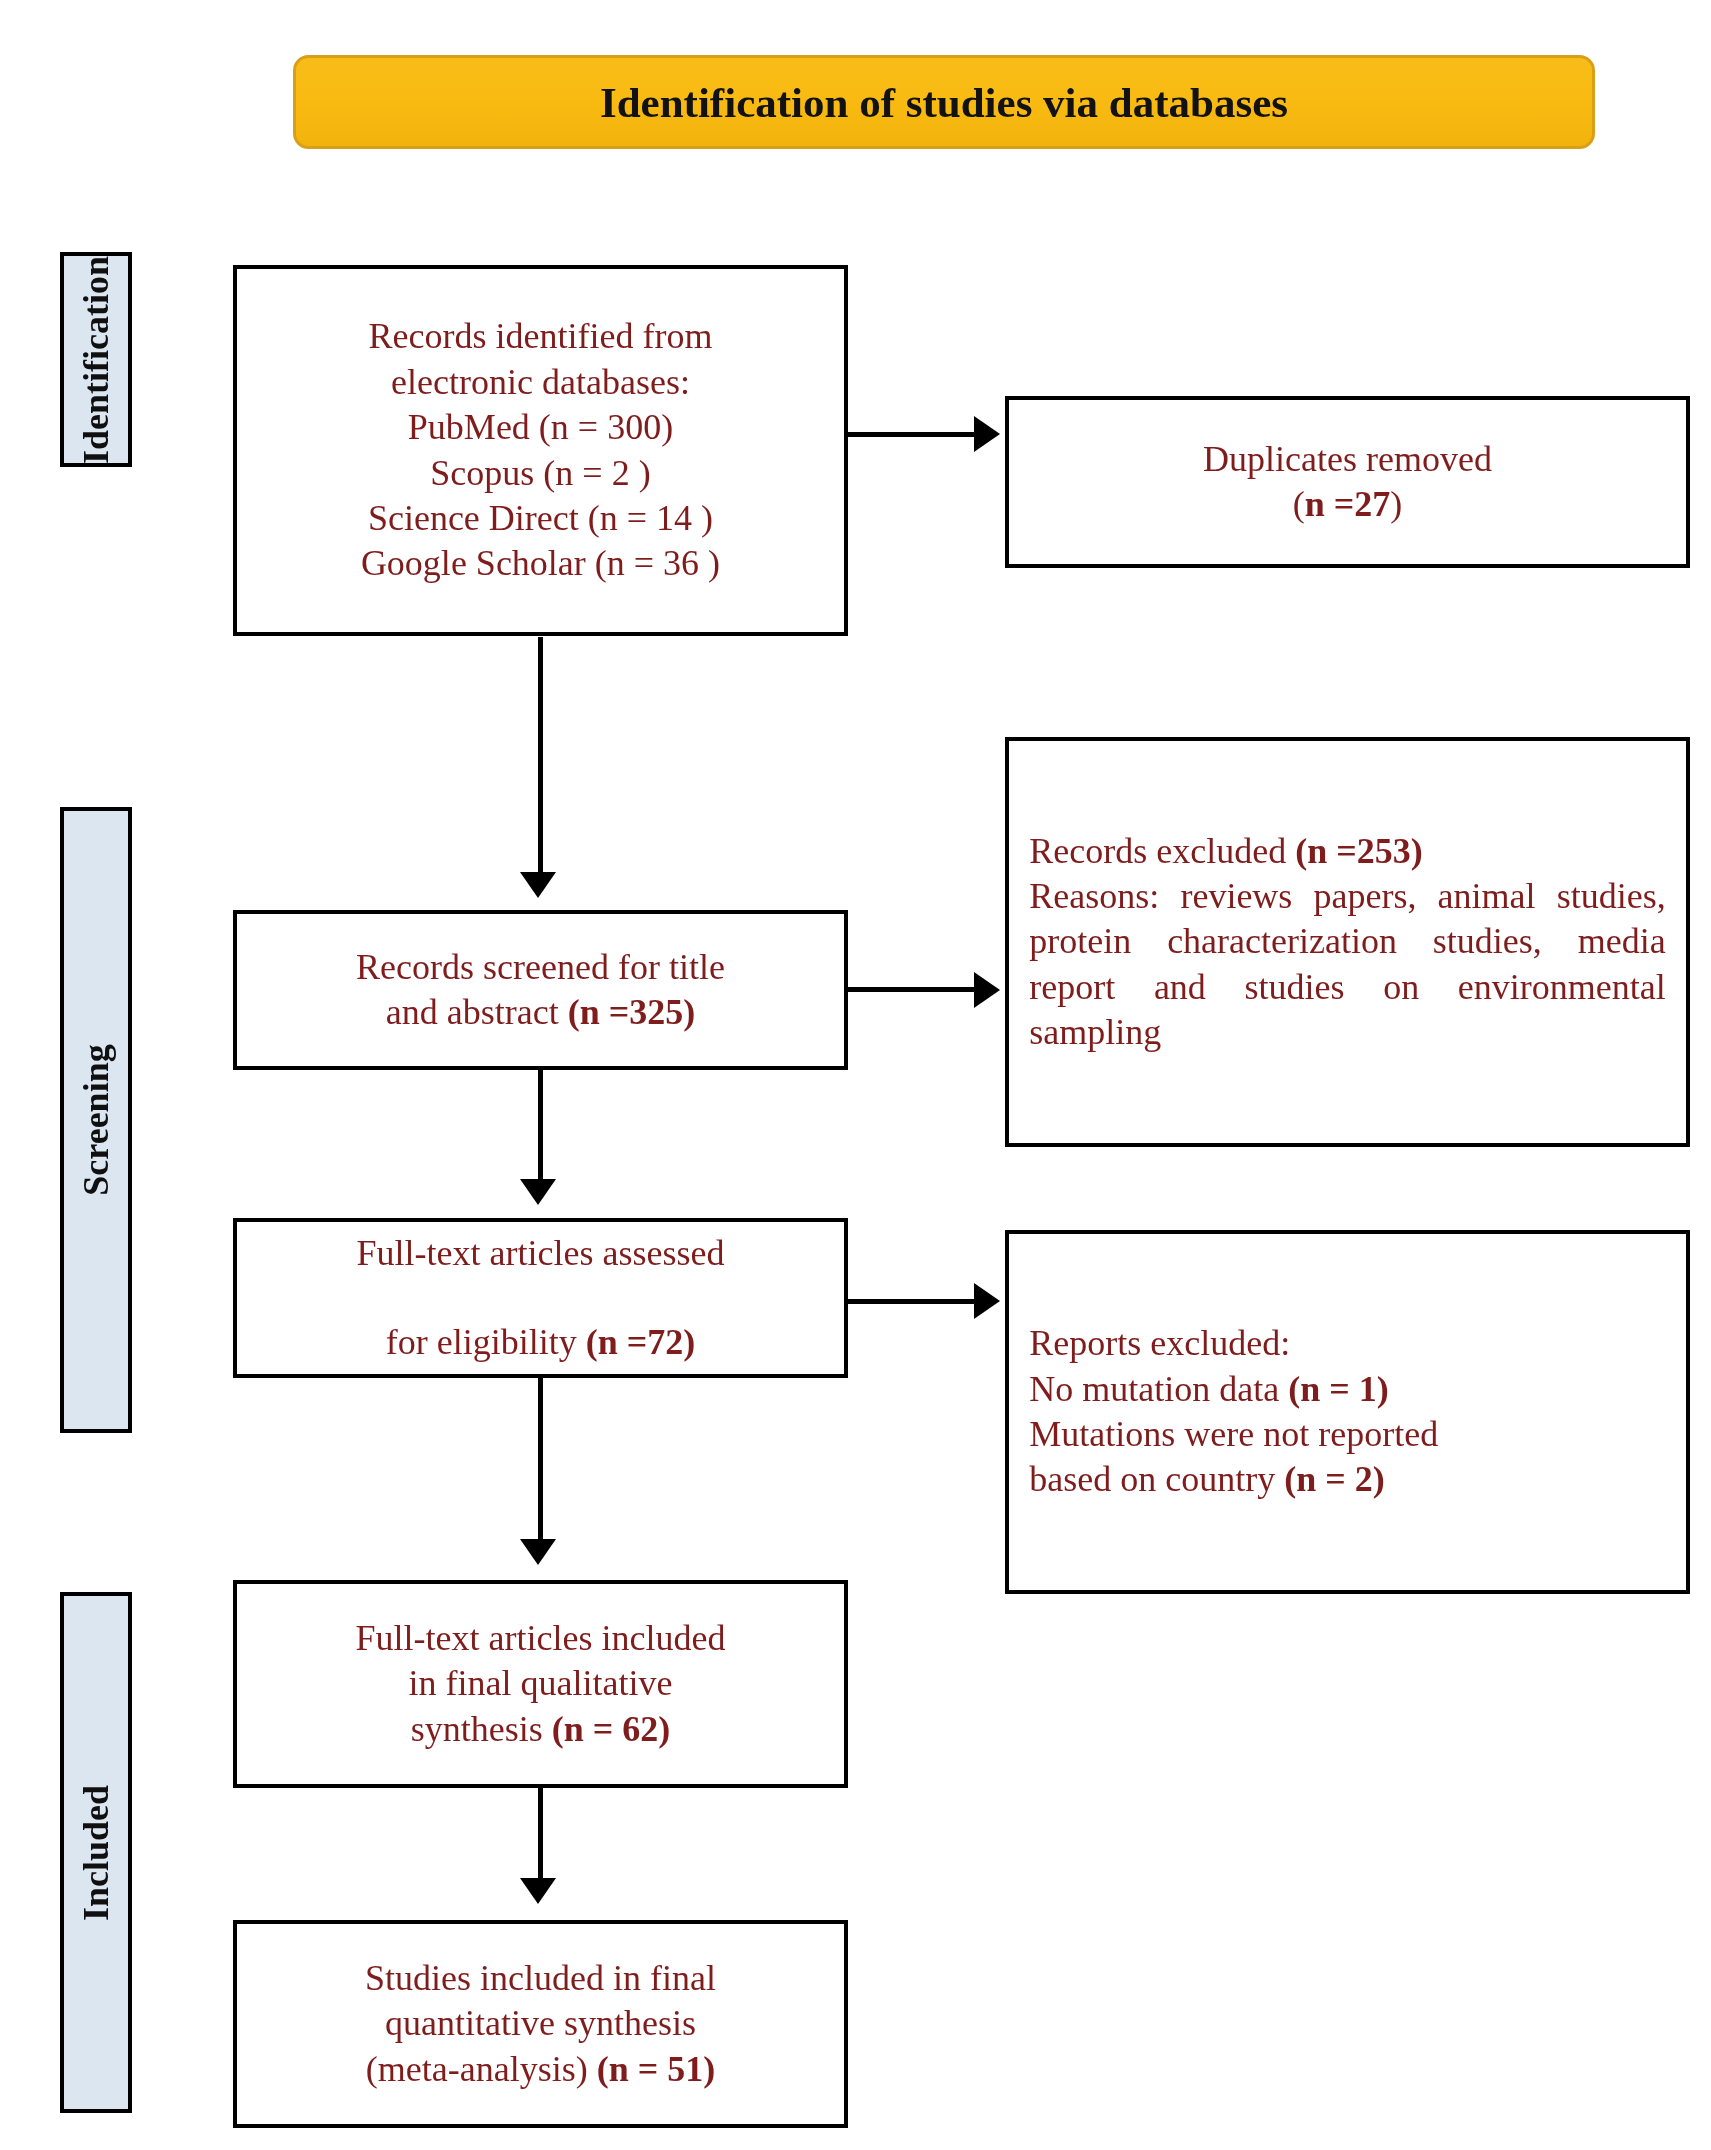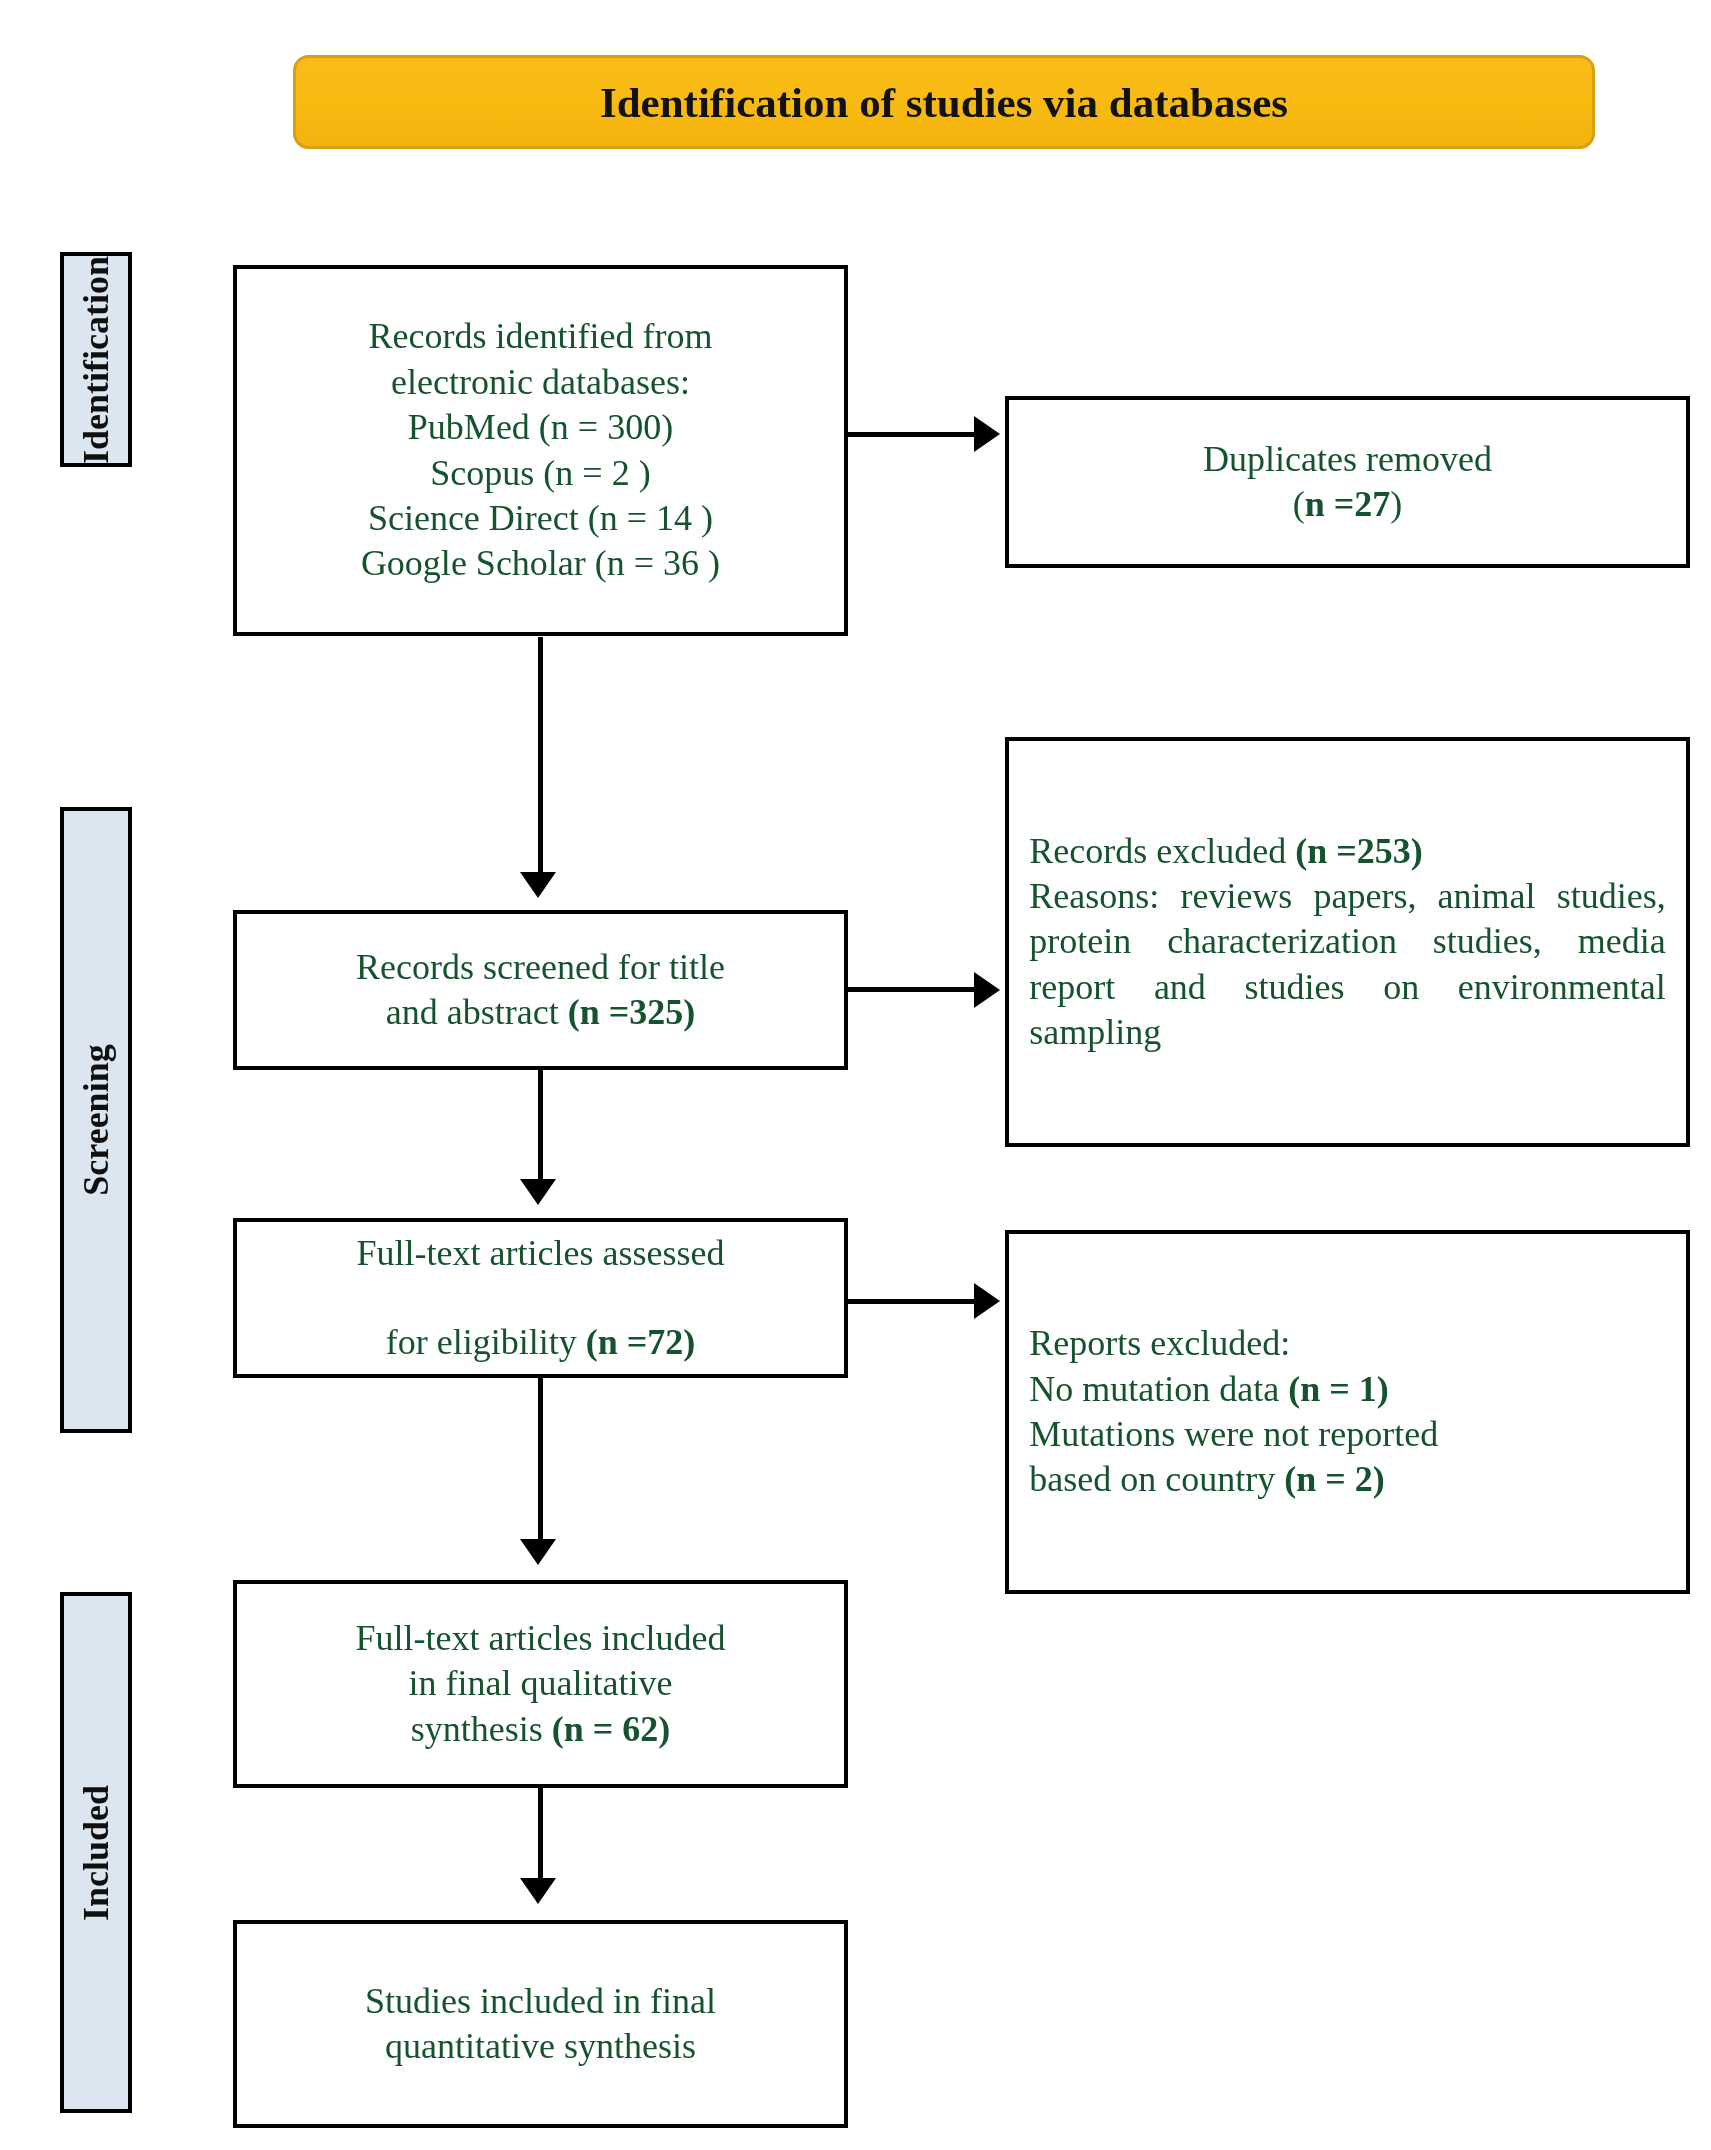--- a/index.html
+++ b/index.html
@@ -68,21 +68,21 @@
     position: absolute;
     background: #ffffff;
     border: 4.2px solid #000000;
     box-sizing: border-box;
     display: flex;
     flex-direction: column;
     justify-content: center;
   }
   .box .line {
     font-size: 36px;
-    color: #14532d;
+    color: #7f1d1d;
     line-height: 1.26;
   }
   .box.center .line { text-align: center; padding: 0 13px; }
   .box.left   .line { text-align: left;   padding: 0 20.3px; }
   .box .line b { font-weight: bold; }
 
   #box-identified     { left: 233px;  top: 265px;  width: 615px; height: 371px; }
   #box-duplicates     { left: 1005px; top: 348px;  width: 685px; height: 172px; margin-top: 48px; }
   #box-screened       { left: 233px;  top: 910px; width: 615px; height: 160px; }
   #box-excluded       { left: 1005px; top: 737px; width: 685px; height: 410px; }
@@ -196,20 +196,21 @@
 
   <div class="box center" id="box-included">
     <div class="line">Full-text articles included</div>
     <div class="line">in final qualitative</div>
     <div class="line"><span>synthesis </span><b>(n = 62)</b></div>
   </div>
 
   <div class="box center" id="box-studies">
     <div class="line">Studies included in final</div>
     <div class="line">quantitative synthesis</div>
+    <div class="line"><span>(meta-analysis) </span><b>(n = 51)</b></div>
   </div>
 
   <div class="hline" id="c1-h"></div>
   <div class="arrow-right" id="c1-a"></div>
 
   <div class="vline" id="c2-v"></div>
   <div class="arrow-down" id="c2-a"></div>
 
   <div class="hline" id="c3-h"></div>
   <div class="arrow-right" id="c3-a"></div>

